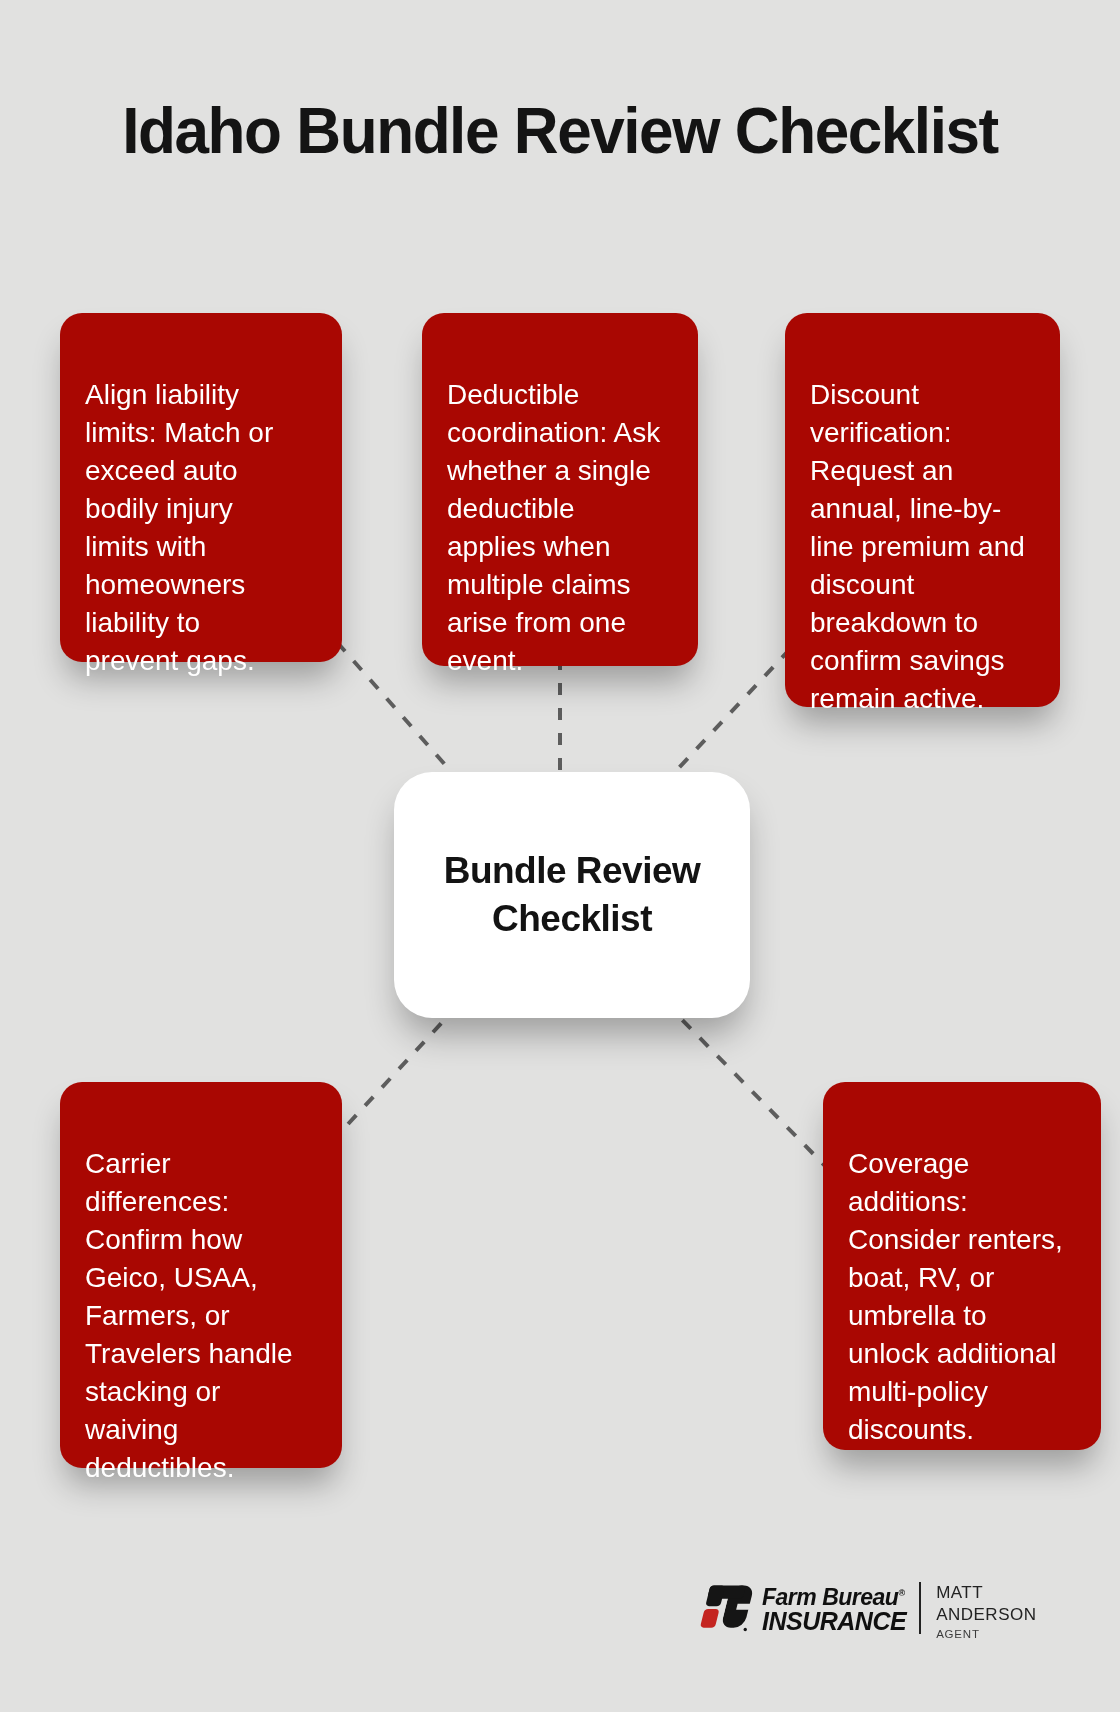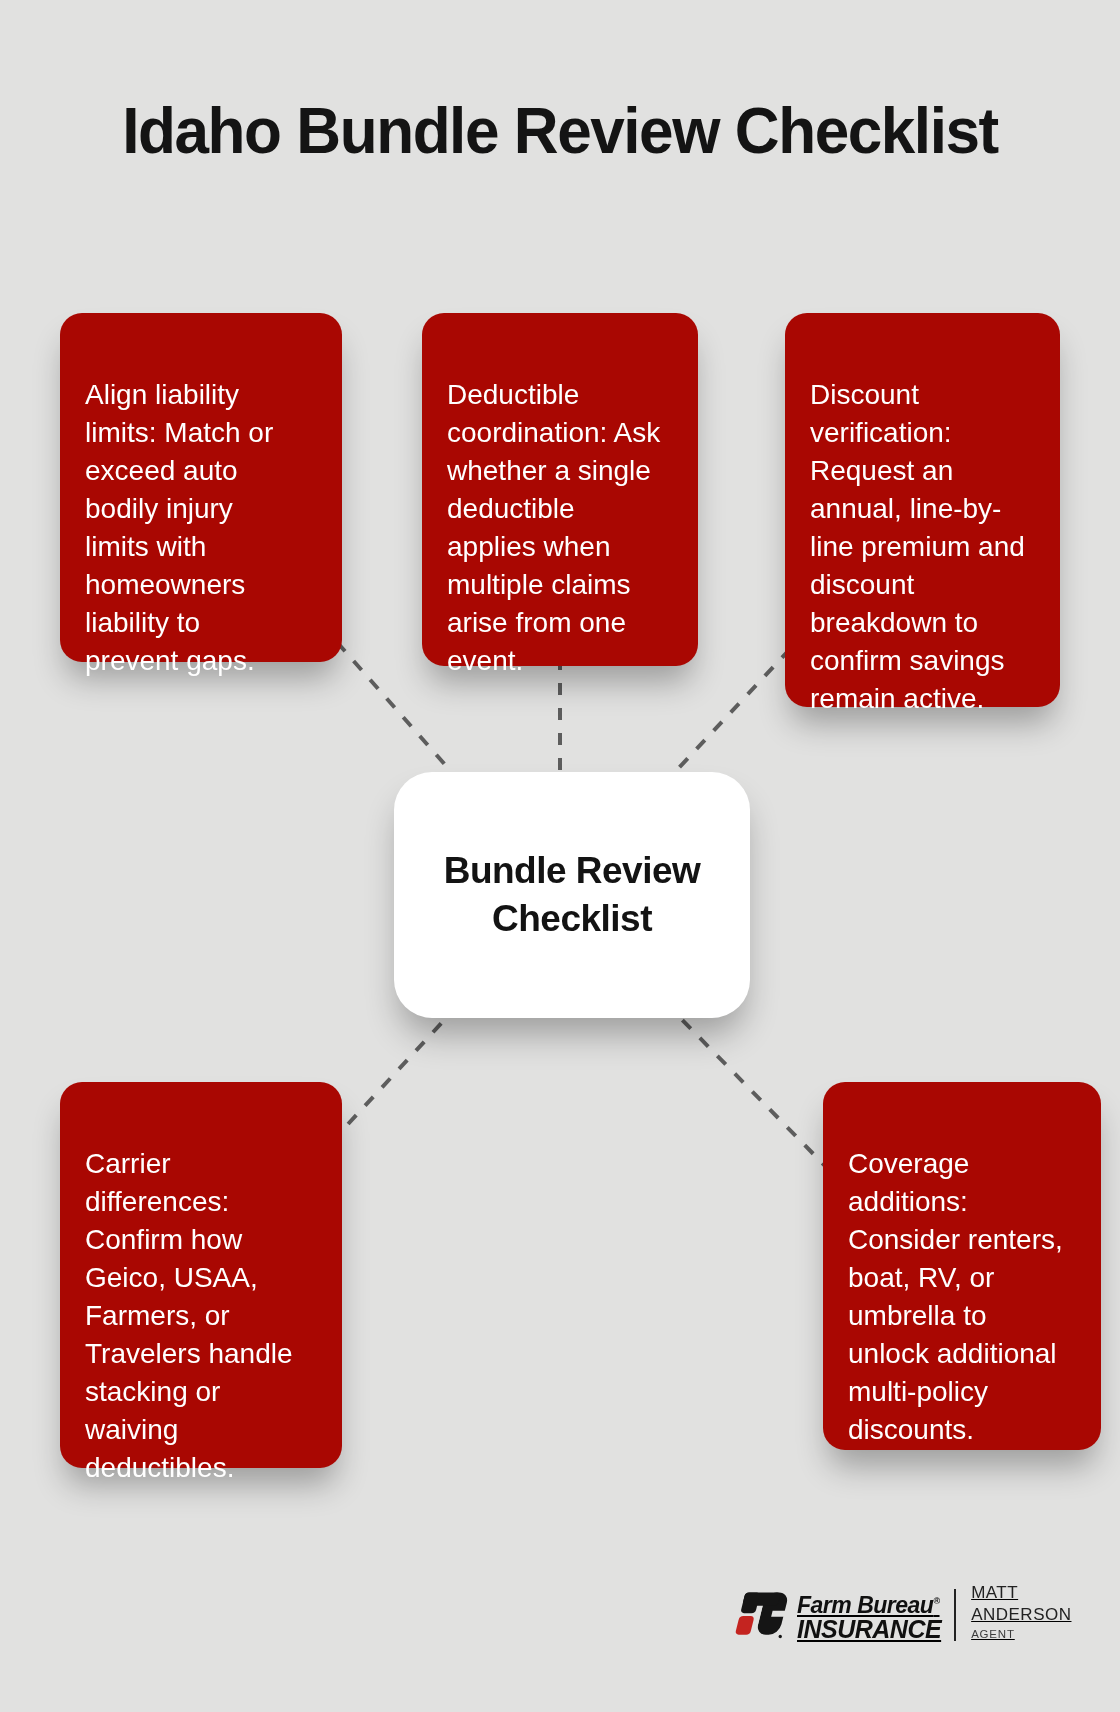--- a/index.html
+++ b/index.html
@@ -45,22 +45,22 @@
     background:#ffffff;border-radius:38px;
     box-shadow:0 22px 34px -6px rgba(0,0,0,0.30);
     display:flex;align-items:center;justify-content:center;
     text-align:center;
     font-size:37px;line-height:48px;font-weight:bold;color:#131313;
     white-space:pre-line;letter-spacing:-0.5px;margin-left:12px;
   }
 
   .footer{
     position:absolute;z-index:2;
-    left:733px;top:1582px;
-    display:flex;align-items:flex-end;text-decoration:underline;
+    left:698px;top:1582px;
+    display:flex;align-items:flex-start;
   }
   .fb-mark{width:58px;height:52px;flex:0 0 auto;}
   .brand{margin-left:6px;color:#101010;font-style:italic;font-weight:bold;}
   .brand-top{font-size:23px;line-height:23px;letter-spacing:-0.5px;white-space:nowrap;}
   .brand-top sup{font-size:9px;font-style:normal;}
   .brand-bottom{font-size:25px;line-height:24px;letter-spacing:-0.5px;white-space:nowrap;}
   .divider{width:2px;height:52px;background:#222;margin-left:13px;margin-right:15px;}
   .agent{color:#222;}
   .agent-name{font-size:17px;line-height:22px;letter-spacing:0.5px;}
   .agent-role{font-size:11.5px;line-height:14px;letter-spacing:0.8px;color:#3c3c3c;margin-top:1px;}

